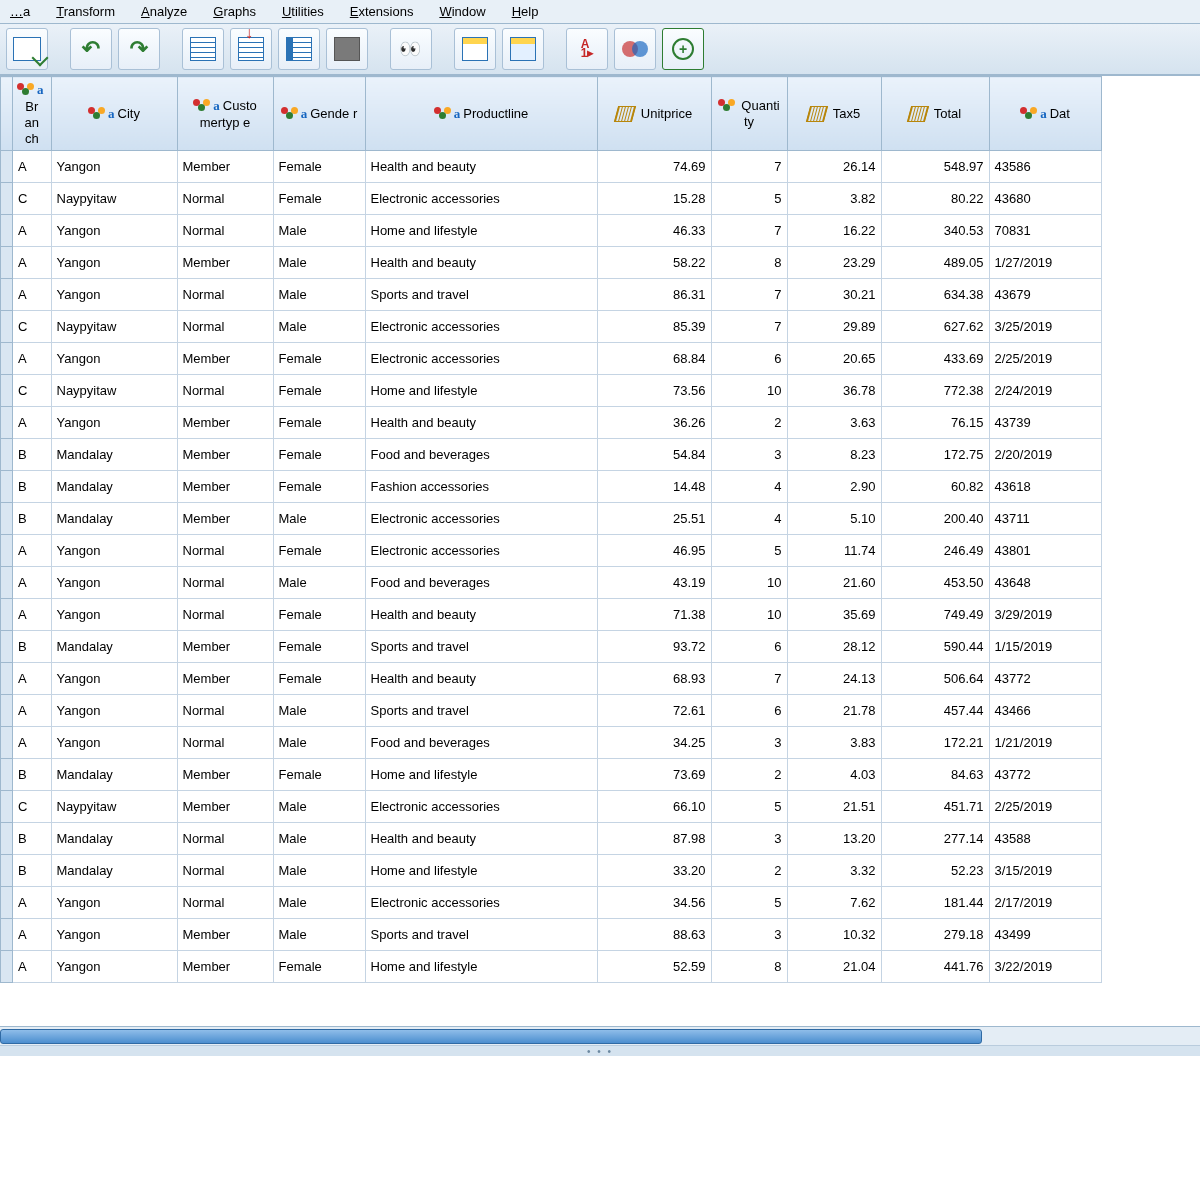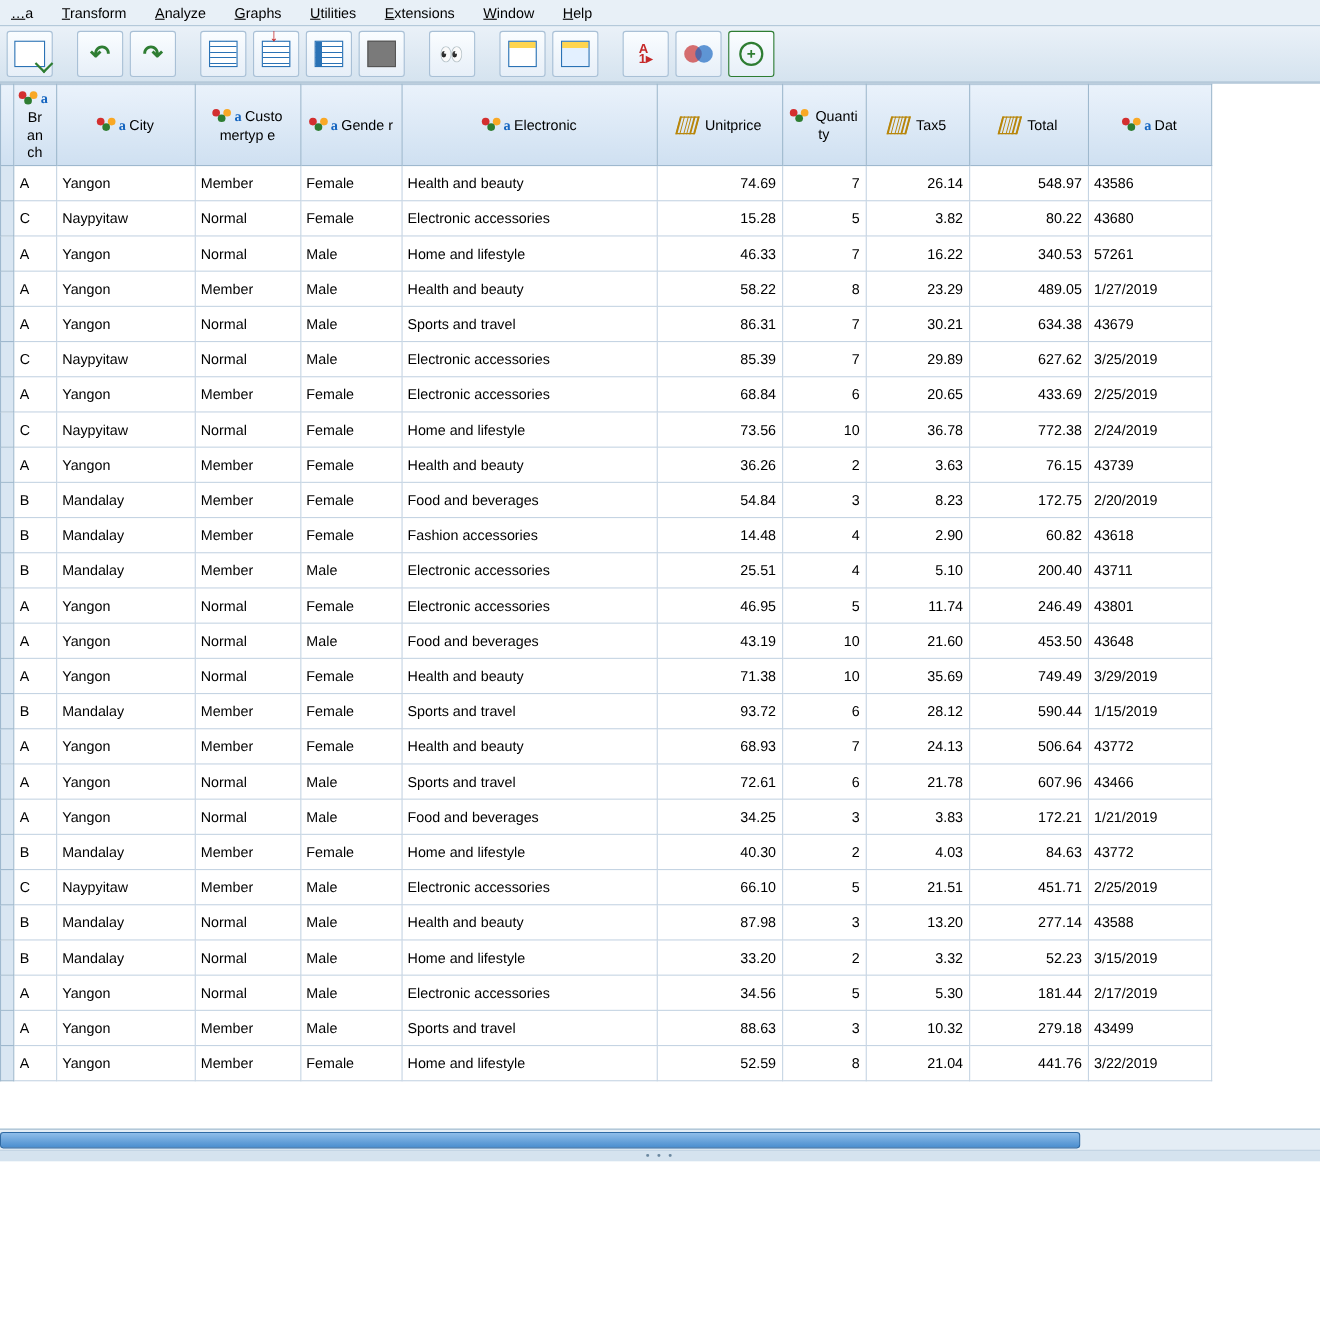--- a/index.html
+++ b/index.html
@@ -149,21 +149,21 @@
               <span class="typ typ-nom">
                 <span></span>
               </span>
               <span class="typ-a">a</span> 
             </span><span class="txtlabel">Gende r</span></th>
           <th><span class="hicon">
               <span class="typ typ-nom">
                 <span></span>
               </span>
               <span class="typ-a">a</span> 
-            </span><span class="txtlabel">Electronic</span></th>
+            </span><span class="txtlabel">Productline</span></th>
           <th><span class="hicon">
               <span class="typ-scl"></span>
             </span><span class="txtlabel">Unitprice</span></th>
           <th><span class="hicon">
               <span class="typ typ-nom">
                 <span></span>
               </span>
             </span><span class="txtlabel">Quanti ty</span></th>
           <th><span class="hicon">
               <span class="typ-scl"></span>
@@ -210,21 +210,21 @@
           <td class="lead"></td>
           <td class="txt">A</td>
           <td class="txt">Yangon</td>
           <td class="txt">Normal</td>
           <td class="txt">Male</td>
           <td class="txt">Home and lifestyle</td>
           <td class="num">46.33</td>
           <td class="num">7</td>
           <td class="num">16.22</td>
           <td class="num">340.53</td>
-          <td class="txt">57261</td>
+          <td class="txt">70831</td>
         </tr>
         <tr>
           <td class="lead"></td>
           <td class="txt">A</td>
           <td class="txt">Yangon</td>
           <td class="txt">Member</td>
           <td class="txt">Male</td>
           <td class="txt">Health and beauty</td>
           <td class="num">58.22</td>
           <td class="num">8</td>
@@ -404,21 +404,21 @@
         <tr>
           <td class="lead"></td>
           <td class="txt">A</td>
           <td class="txt">Yangon</td>
           <td class="txt">Normal</td>
           <td class="txt">Male</td>
           <td class="txt">Sports and travel</td>
           <td class="num">72.61</td>
           <td class="num">6</td>
           <td class="num">21.78</td>
-          <td class="num">607.96</td>
+          <td class="num">457.44</td>
           <td class="txt">43466</td>
         </tr>
         <tr>
           <td class="lead"></td>
           <td class="txt">A</td>
           <td class="txt">Yangon</td>
           <td class="txt">Normal</td>
           <td class="txt">Male</td>
           <td class="txt">Food and beverages</td>
           <td class="num">34.25</td>
@@ -427,21 +427,21 @@
           <td class="num">172.21</td>
           <td class="txt">1/21/2019</td>
         </tr>
         <tr>
           <td class="lead"></td>
           <td class="txt">B</td>
           <td class="txt">Mandalay</td>
           <td class="txt">Member</td>
           <td class="txt">Female</td>
           <td class="txt">Home and lifestyle</td>
-          <td class="num">40.30</td>
+          <td class="num">73.69</td>
           <td class="num">2</td>
           <td class="num">4.03</td>
           <td class="num">84.63</td>
           <td class="txt">43772</td>
         </tr>
         <tr>
           <td class="lead"></td>
           <td class="txt">C</td>
           <td class="txt">Naypyitaw</td>
           <td class="txt">Member</td>
@@ -481,21 +481,21 @@
         </tr>
         <tr>
           <td class="lead"></td>
           <td class="txt">A</td>
           <td class="txt">Yangon</td>
           <td class="txt">Normal</td>
           <td class="txt">Male</td>
           <td class="txt">Electronic accessories</td>
           <td class="num">34.56</td>
           <td class="num">5</td>
-          <td class="num">5.30</td>
+          <td class="num">7.62</td>
           <td class="num">181.44</td>
           <td class="txt">2/17/2019</td>
         </tr>
         <tr>
           <td class="lead"></td>
           <td class="txt">A</td>
           <td class="txt">Yangon</td>
           <td class="txt">Member</td>
           <td class="txt">Male</td>
           <td class="txt">Sports and travel</td>

